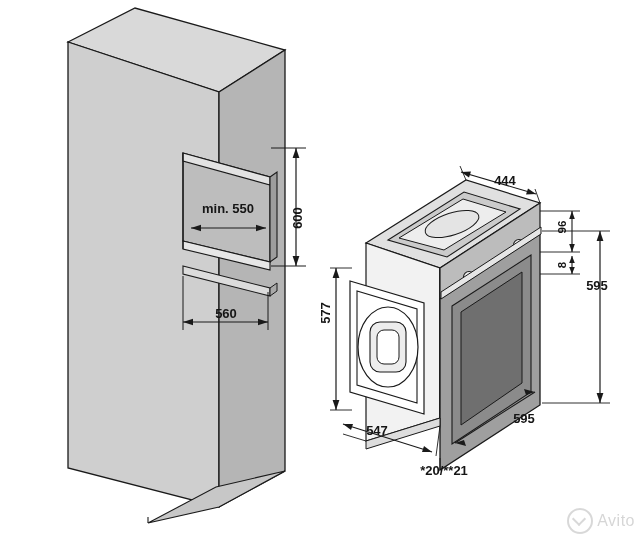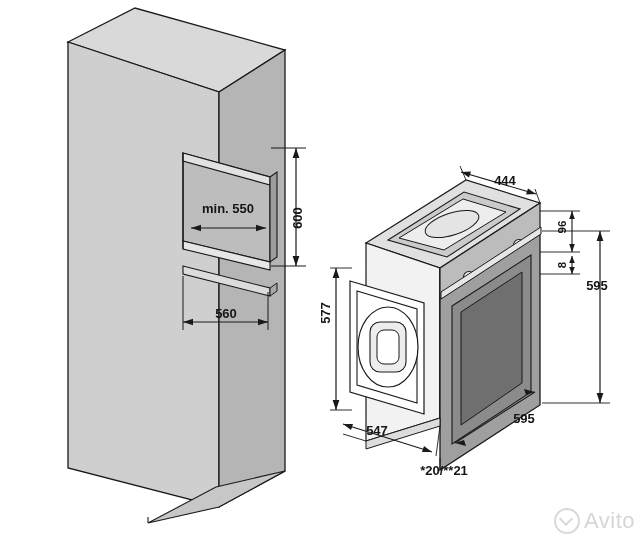--- a/index.html
+++ b/index.html
@@ -56,21 +56,21 @@
     left: 5px;
     top: 4px;
     width: 8px;
     height: 8px;
     border-left: 2px solid #b9b9b9;
     border-bottom: 2px solid #b9b9b9;
     transform: rotate(-45deg);
   }
   .wm-text {
     font-family: "Liberation Sans", sans-serif;
-    font-size: 22px;
+    font-size: 16px;
     color: #b5b5b5;
     letter-spacing: 0.5px;
   }
 </style>
 </head>
 <body>
 
 <div id="stage">
 
   <svg id="drawing" width="641" height="540" viewBox="0 0 641 540">

